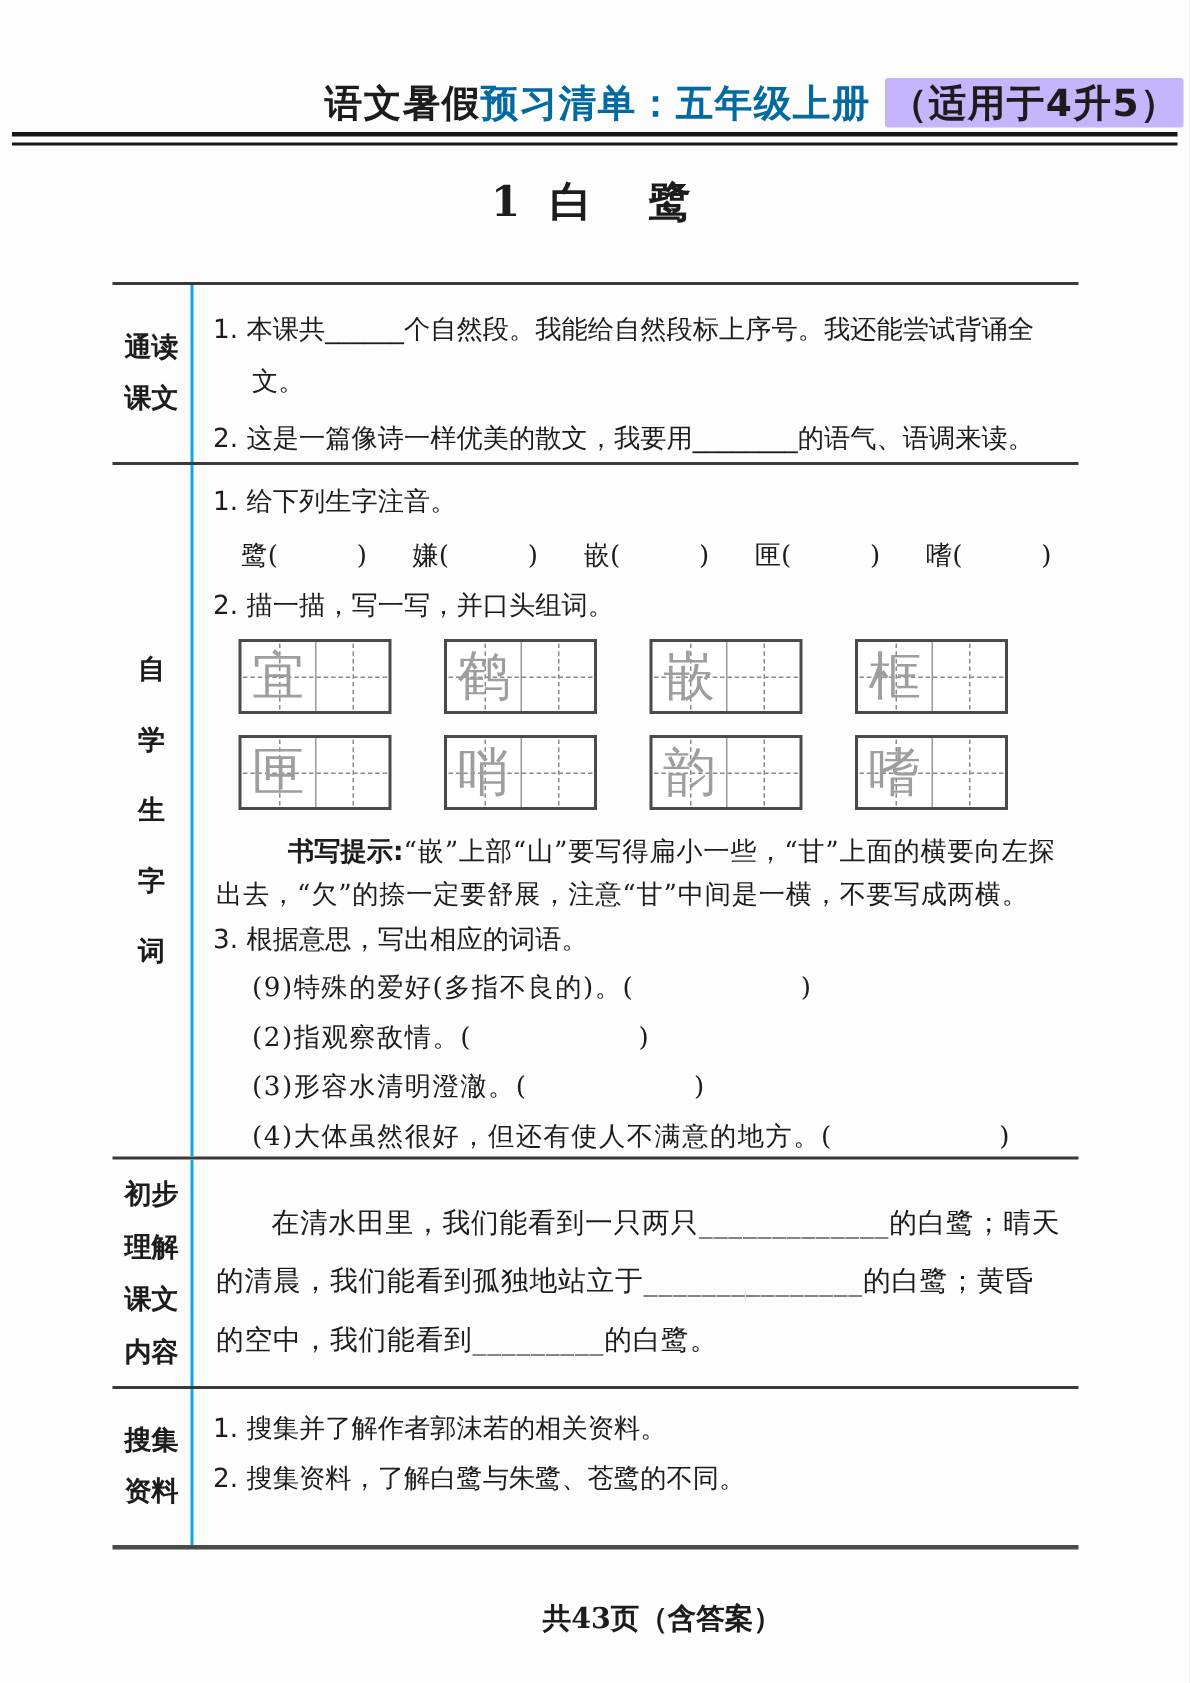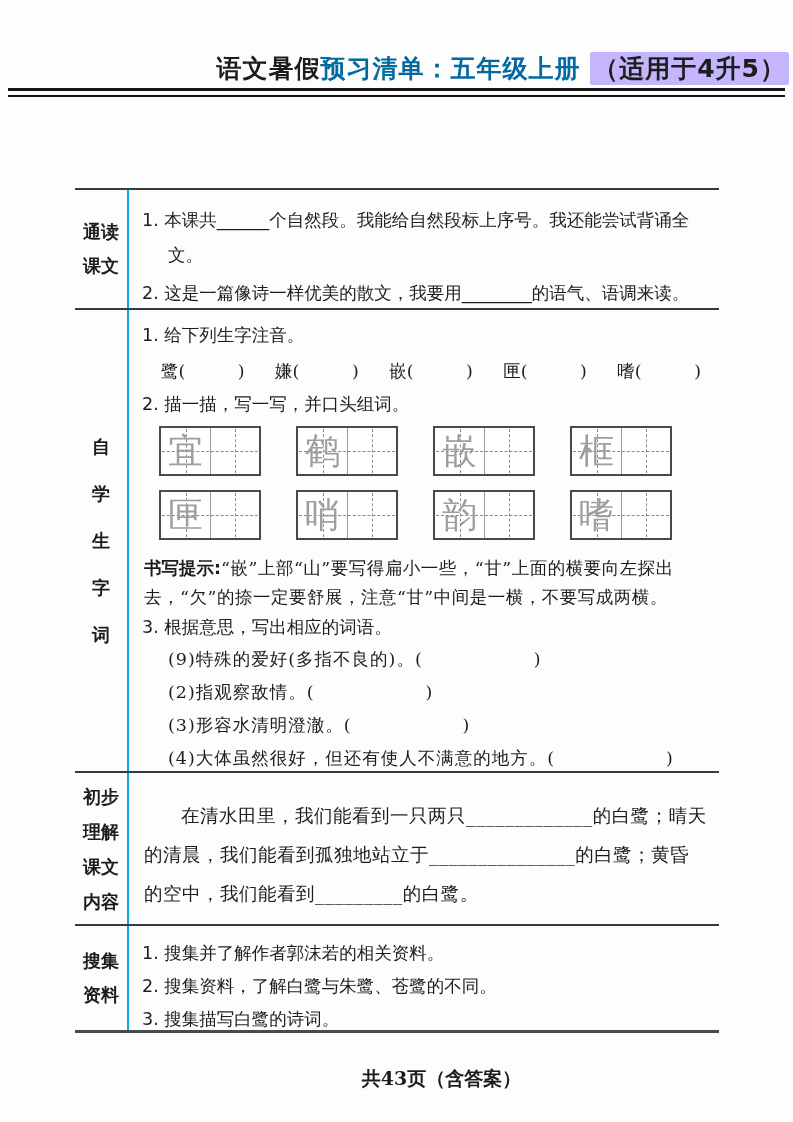--- a/index.html
+++ b/index.html
@@ -62,21 +62,21 @@
   .tbox .hdash{position:absolute;top:50%;left:1px;right:1px;height:0;border-top:1px dashed #8a8a8a;}
   .tbox .vdash-l{position:absolute;left:25%;top:1px;bottom:1px;width:0;border-left:1px dashed #8a8a8a;}
   .tbox .vdash-r{position:absolute;left:75%;top:1px;bottom:1px;width:0;border-left:1px dashed #8a8a8a;}
   .tbox .trace{
     position:absolute;left:0;top:50%;transform:translateY(-50%);
     width:49px;text-align:center;font-size:35px;color:#9e9e9e;
     font-family:"DejaVu Serif","Liberation Serif",serif;z-index:2;
   }
   
   .tip{margin:9px 2px 0 2px;line-height:29px;letter-spacing:0.5px;}
-  .tip b{letter-spacing:0;}
+  .tip b{letter-spacing:0;margin-left:48px;}
   
   .def{margin:0 0 0 26px;line-height:33px;letter-spacing:1px;
        font-family:"DejaVu Serif","Liberation Serif",serif;}
   
   .para{
     margin:13px 4px 0 2px;text-indent:2em;line-height:39px;font-size:18.5px;
     font-family:"DejaVu Serif","Liberation Serif",serif;letter-spacing:0.5px;
   }
   
   .footer{
@@ -90,20 +90,21 @@
 <body>
 
 <div class="page">
 
   <div class="header-line">
     <span>语文暑假</span><span class="hl-red">预习清单：五年级上册</span>
     <span class="hl-yellow">（适用于4升5）</span>
   </div>
   <div class="double-rule"></div>
 
+  <div class="lesson-title">1 白　鹭</div>
 
   <div class="wtable">
 
     <div class="wrow r1">
       <div class="lcell">
         <span>通读</span>
         <span>课文</span>
       </div>
       <div class="ccell">
         <p class="item">1. 本课共______个自然段。我能给自然段标上序号。我还能尝试背诵全文。</p>
@@ -218,21 +219,20 @@
     </div>
 
     <div class="wrow r4">
       <div class="lcell">
         <span>搜集</span>
         <span>资料</span>
       </div>
       <div class="ccell">
         <p class="item">1. 搜集并了解作者郭沫若的相关资料。</p>
         <p class="item">2. 搜集资料，了解白鹭与朱鹭、苍鹭的不同。</p>
-        <p class="item">3. 搜集描写白鹭的诗词。</p>
       </div>
     </div>
 
   </div>
 
   <div class="footer">共43页（含答案）</div>
 
 </div>
 
 </body></html>

